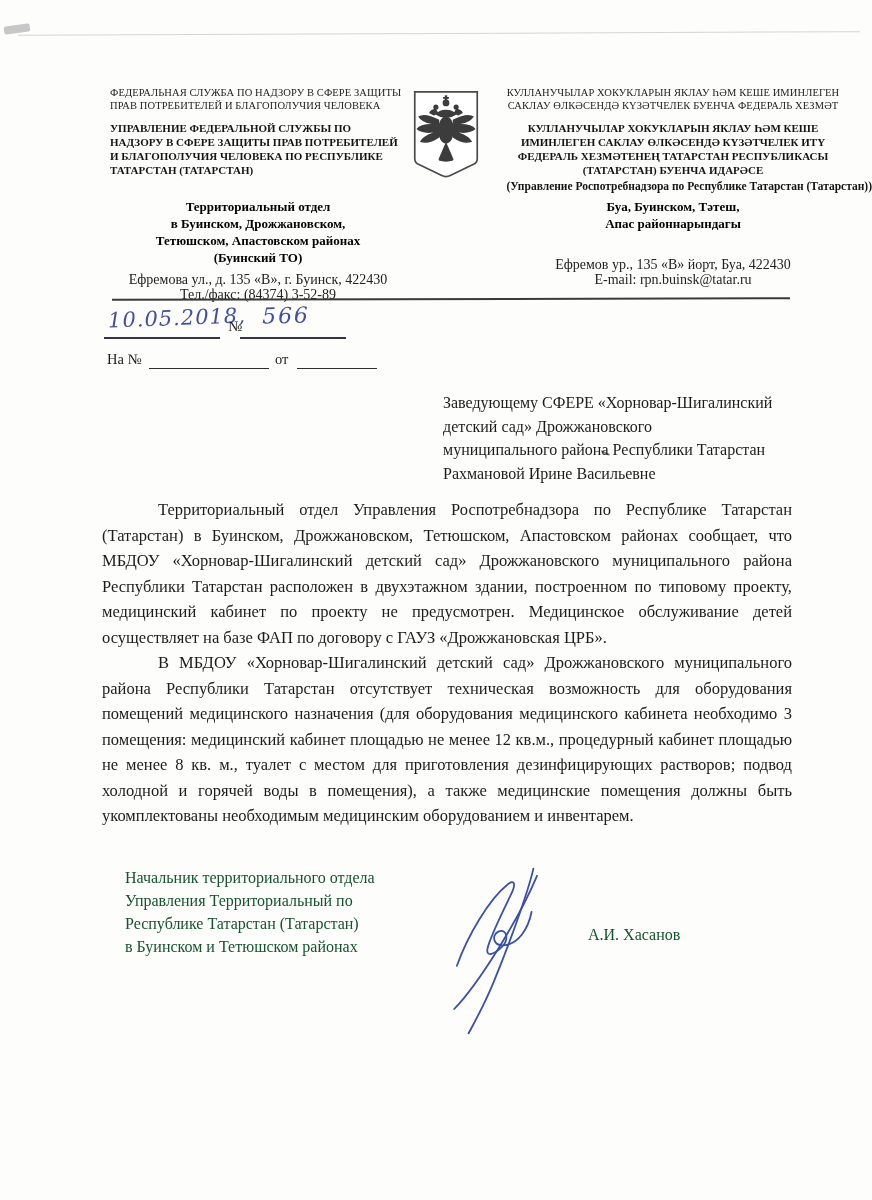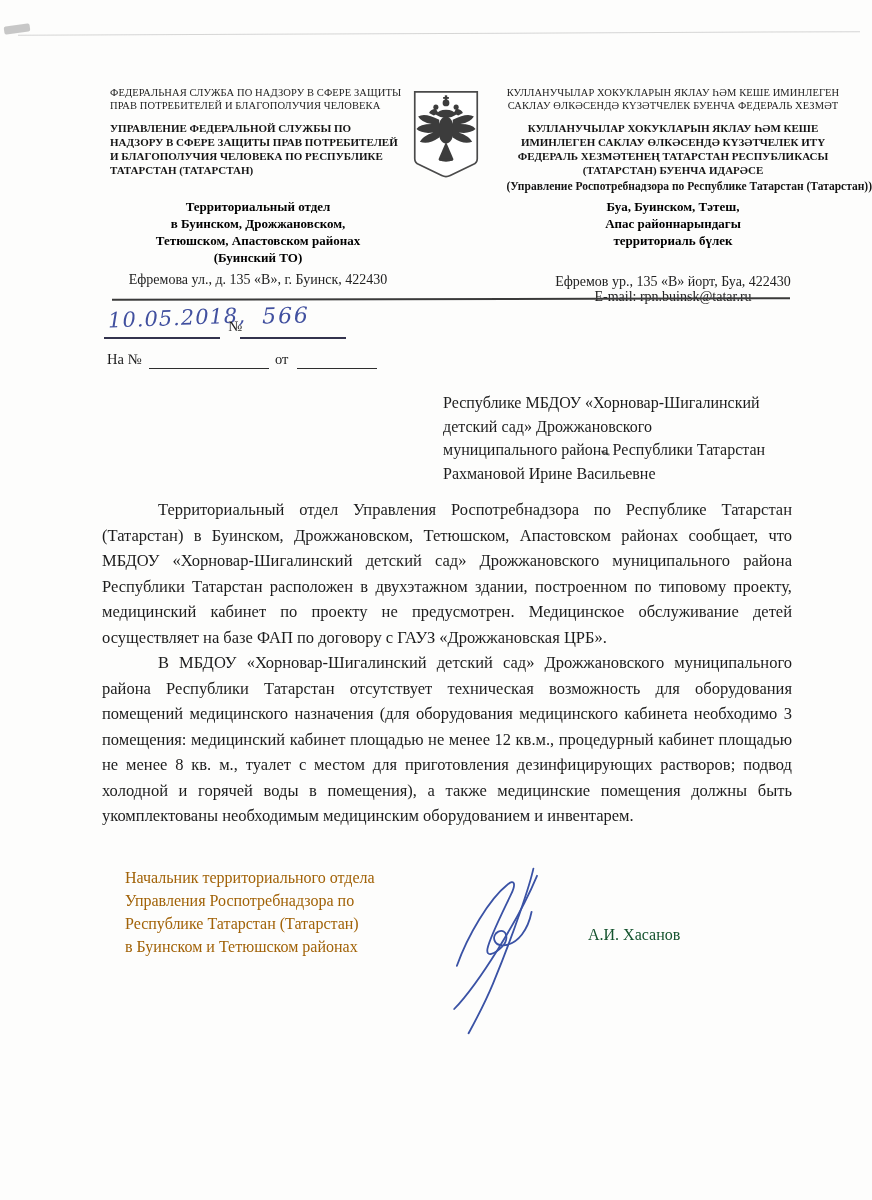--- a/index.html
+++ b/index.html
@@ -43,21 +43,21 @@
   .reply-left{position:absolute;left:107px;top:351px;font-size:14.5px;}
   .reply-line1{position:absolute;left:149px;top:368px;width:120px;height:1.2px;background:#2e2e2e;}
   .reply-right{position:absolute;left:275px;top:351px;font-size:14.5px;}
   .reply-line2{position:absolute;left:297px;top:368px;width:80px;height:1.2px;background:#2e2e2e;}
 
   .addressee{position:absolute;left:443px;top:391px;width:405px;font-size:16px;line-height:23.5px;color:#1c1c1c;}
 
   .body-text{position:absolute;left:102px;top:497px;width:690px;font-size:16.5px;line-height:25.5px;text-align:justify;color:#1c1c1c;}
   .body-text p{margin:0;text-indent:56px;}
 
-  .sig-block{position:absolute;left:125px;top:866px;width:340px;font-size:16px;line-height:23px;color:#a16207;}
+  .sig-block{position:absolute;left:125px;top:866px;width:340px;font-size:16px;line-height:23px;color:#14532d;}
   .sig-scrawl{position:absolute;left:428px;top:856px;width:155px;height:180px;}
   .sig-name{position:absolute;left:588px;top:926px;font-size:16px;color:#14532d;}
 </style>
 </head>
 <body>
 
 <div class="page">
 
   <div class="artifact-dash"></div>
   <div class="artifact-scanline"></div>
@@ -98,28 +98,28 @@
 
   <div class="office-left">
     <div class="office-title">
       <div>Территориальный отдел</div>
       <div>в Буинском, Дрожжановском,</div>
       <div>Тетюшском, Апастовском районах</div>
       <div>(Буинский ТО)</div>
     </div>
     <div class="office-addr">
       <div>Ефремова ул., д. 135 «В», г. Буинск, 422430</div>
+      <div>Тел./факс: (84374) 3-52-89</div>
     </div>
   </div>
 
   <div class="office-right">
     <div class="office-title">
       <div>Буа, Буинском, Тәтеш,</div>
       <div>Апас районнарындагы</div>
-      <div>территориаль бүлек</div>
     </div>
     <div class="office-addr">
       <div>Ефремов ур., 135 «В» йорт, Буа, 422430</div>
       <div>E-mail: rpn.buinsk@tatar.ru</div>
     </div>
   </div>
 
   <div class="head-rule"></div>
 
   <div class="ref-date hand">10.05.2018,</div>
@@ -127,34 +127,34 @@
   <div class="ref-no-label">№</div>
   <div class="ref-number hand">566</div>
   <div class="ref-number-line"></div>
 
   <div class="reply-left">На №</div>
   <div class="reply-line1"></div>
   <div class="reply-right">от</div>
   <div class="reply-line2"></div>
 
   <div class="addressee">
-    <div>Республике МБДОУ «Хорновар-Шигалинский</div>
+    <div>Заведующему СФЕРЕ «Хорновар-Шигалинский</div>
     <div>детский сад» Дрожжановского</div>
     <div>муниципального района Республики Татарстан</div>
     <div>Рахмановой Ирине Васильевне</div>
   </div>
 
   <div class="body-text">
     <p>Территориальный отдел Управления Роспотребнадзора по Республике Татарстан (Татарстан) в Буинском, Дрожжановском, Тетюшском, Апастовском районах сообщает, что МБДОУ «Хорновар-Шигалинский детский сад» Дрожжановского муниципального района Республики Татарстан расположен в двухэтажном здании, построенном по типовому проекту, медицинский кабинет по проекту не предусмотрен. Медицинское обслуживание детей осуществляет на базе ФАП по договору с ГАУЗ «Дрожжановская ЦРБ».</p>
     <p>В МБДОУ «Хорновар-Шигалинский детский сад» Дрожжановского муниципального района Республики Татарстан отсутствует техническая возможность для оборудования помещений медицинского назначения (для оборудования медицинского кабинета необходимо 3 помещения: медицинский кабинет площадью не менее 12 кв.м., процедурный кабинет площадью не менее 8 кв. м., туалет с местом для приготовления дезинфицирующих растворов; подвод холодной и горячей воды в помещения), а также медицинские помещения должны быть укомплектованы необходимым медицинским оборудованием и инвентарем.</p>
   </div>
 
   <div class="sig-block">
     <div>Начальник территориального отдела</div>
-    <div>Управления Роспотребнадзора по</div>
+    <div>Управления Территориальный по</div>
     <div>Республике Татарстан (Татарстан)</div>
     <div>в Буинском и Тетюшском районах</div>
   </div>
 
   <div class="sig-scrawl">
     <svg viewBox="0 0 140 200" width="155" height="180" xmlns="http://www.w3.org/2000/svg">
       <g fill="none" stroke="#3a52a5" stroke-width="2" stroke-linecap="round">
         <path d="M16 122 C 28 88 52 48 72 32 C 80 25 82 31 76 43 C 64 68 52 92 50 103 C 48 113 58 109 66 101 C 74 93 72 80 62 84 C 54 88 56 101 70 99 C 84 97 95 82 99 62"></path>
         <path d="M101 14 C 97 32 80 84 56 142 C 46 166 36 184 29 197"></path>
         <path d="M13 170 C 40 142 85 70 105 22"></path>

